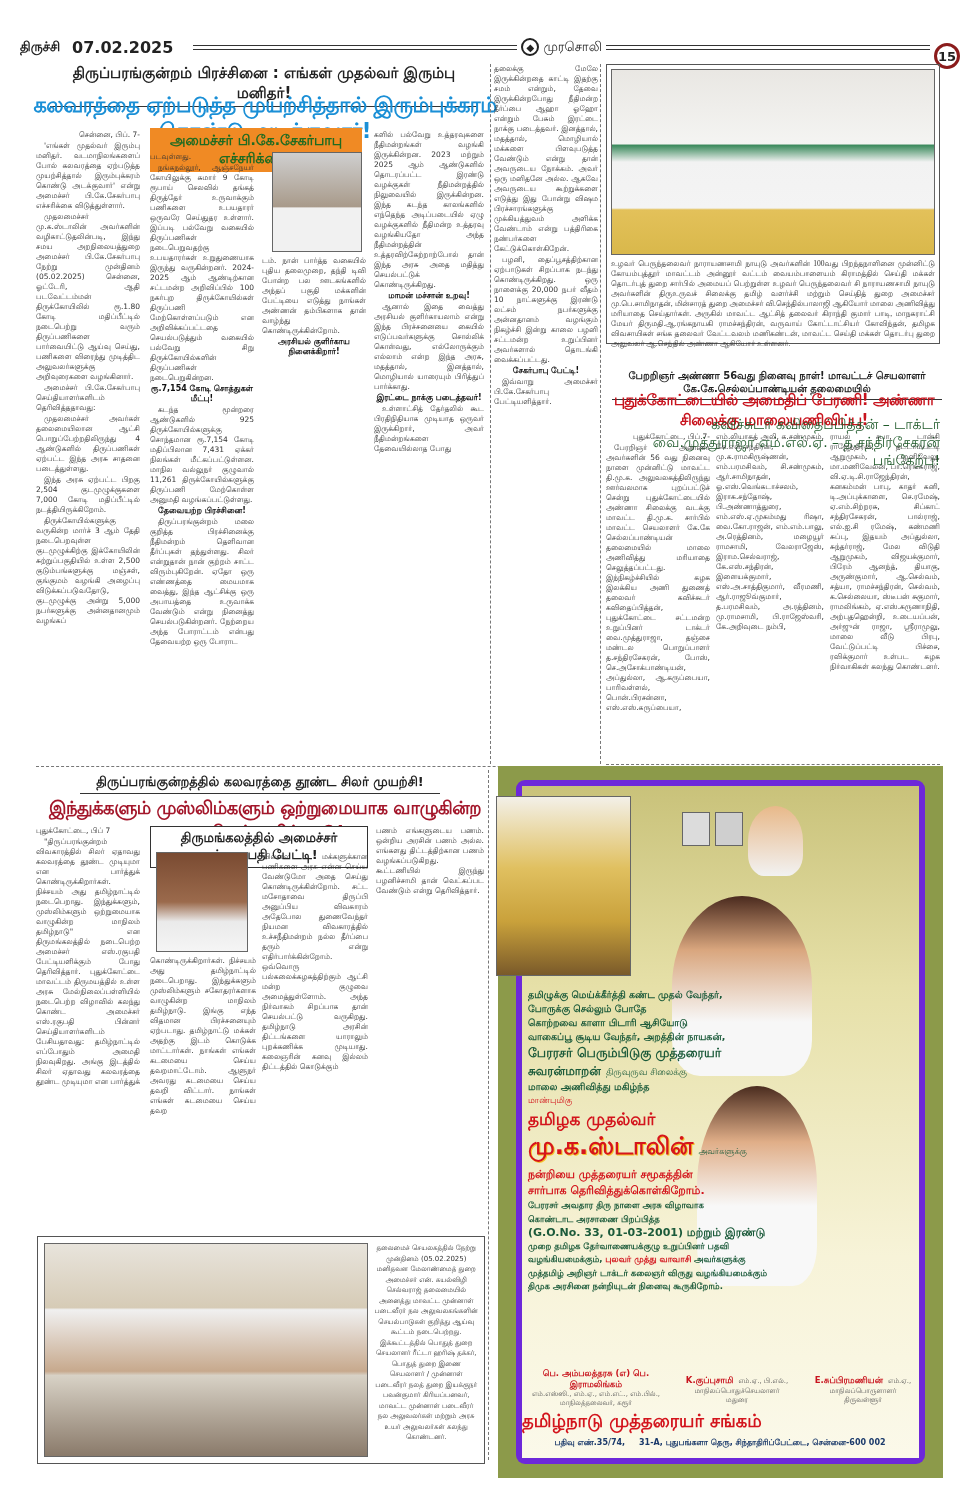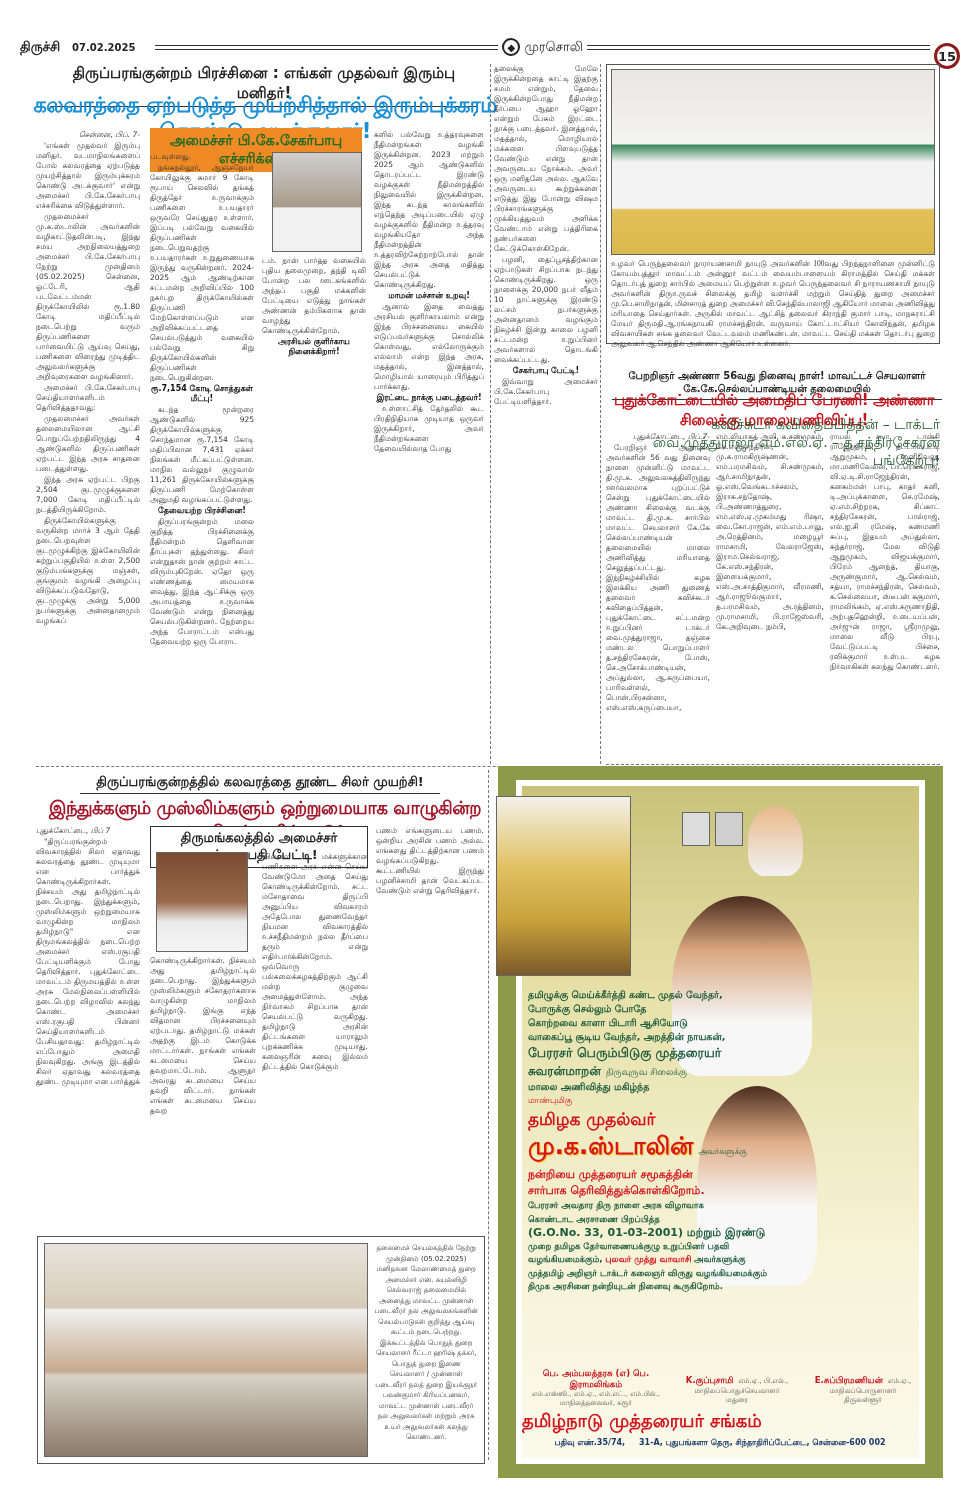--- a/index.html
+++ b/index.html
@@ -1,44 +1,44 @@
 <!DOCTYPE html>
 <html><head>
 <meta charset="utf-8">
 <style>
   * { box-sizing: border-box; margin: 0; padding: 0; }
   body { width: 972px; height: 1500px; background: #fff; font-family: "DejaVu Sans", sans-serif; color: #222; position: relative; overflow: hidden; }
   .abs { position: absolute; }
   
   .masthead { left: 20px; top: 36px; width: 940px; height: 22px; display: flex; align-items: center; }
   .mh-city { font-size: 13px; font-weight: bold; margin-right: 12px; }
-  .mh-date { font-size: 10px; font-weight: bold; margin-right: 20px; }
+  .mh-date { font-size: 16px; font-weight: bold; margin-right: 20px; }
   .mh-rule { flex: 1; height: 5px; border-top: 1.5px solid #333; border-bottom: 1.5px solid #333; }
   .mh-logo { width: 18px; height: 18px; border: 2px solid #222; border-radius: 50%; margin: 0 4px; display: flex; align-items: center; justify-content: center; font-size: 10px; }
   .mh-paper { font-size: 13px; margin-right: 4px; }
   .mh-page { width: 26px; height: 26px; border: 3px solid #8b1c1c; border-radius: 50%; font-weight: bold; font-size: 13px; display: flex; align-items: center; justify-content: center; margin-left: 4px; margin-top: 18px; }
 
   .kicker { font-weight: bold; color: #222; text-align: center; border-bottom: 1.5px solid #333; }
   .headline-blue { color: #1a8fd6; font-weight: bold; text-align: center; letter-spacing: -0.5px; }
   .headline-red { color: #c8141e; font-weight: bold; text-align: center; letter-spacing: -0.5px; }
   .headline-maroon { color: #a3162a; font-weight: bold; text-align: center; letter-spacing: -0.5px; }
   .orange-banner { background: #f08a24; color: #1f6b21; font-weight: bold; text-align: center; font-size: 14px; padding: 4px 6px; }
   .boxed-sub { border: 1.5px solid #333; text-align: center; font-weight: bold; font-size: 13px; padding: 3px; background: #fff; }
   .col-text { font-size: 7.5px; line-height: 10px; color: #333; text-align: justify; overflow: hidden; }
   .col-text p { text-indent: 8px; margin-bottom: 1px; }
-  .col-text .dateline { text-align: right; text-indent: 0; font-style: italic; }
+  .col-text .dateline { text-align: right; text-indent: 0; }
   .col-text .subhead { font-weight: bold; text-align: center; text-indent: 0; font-size: 8px; color: #111; }
   .photo { background: linear-gradient(160deg, #d9d3c8, #b9ab97); border: 1px solid #666; display: flex; align-items: center; justify-content: center; color: #555; font-size: 9px; overflow: hidden; }
   .dashed-h { border-top: 1.5px dashed #777; }
   .dashed-v { border-left: 1.5px dashed #777; }
   .framebox { border: 1.5px solid #555; }
   .caption { font-size: 7.5px; line-height: 10px; color: #333; text-align: justify; }
   
   .ad-outer { background: #8c9a4a; }
-  .ad-inner { background: #ffffff; }
+  .ad-inner { background: #6d28d9; border-radius: 9px; }
   .ad-canvas { background: linear-gradient(180deg, #c9c27a 0%, #e6e0a8 30%, #f7f3d8 70%, #fbf9ea 100%); }
   .ad-line { color: #1b5a3a; font-weight: bold; }
   .ad-red { color: #d3141c; font-weight: bold; }
   .leader-name { color: #c8141e; font-weight: bold; font-size: 8.5px; }
   .leader-sub { color: #555; font-size: 7px; text-align: center; }
 </style>
 </head>
 <body>
 
 <div class="abs masthead">

